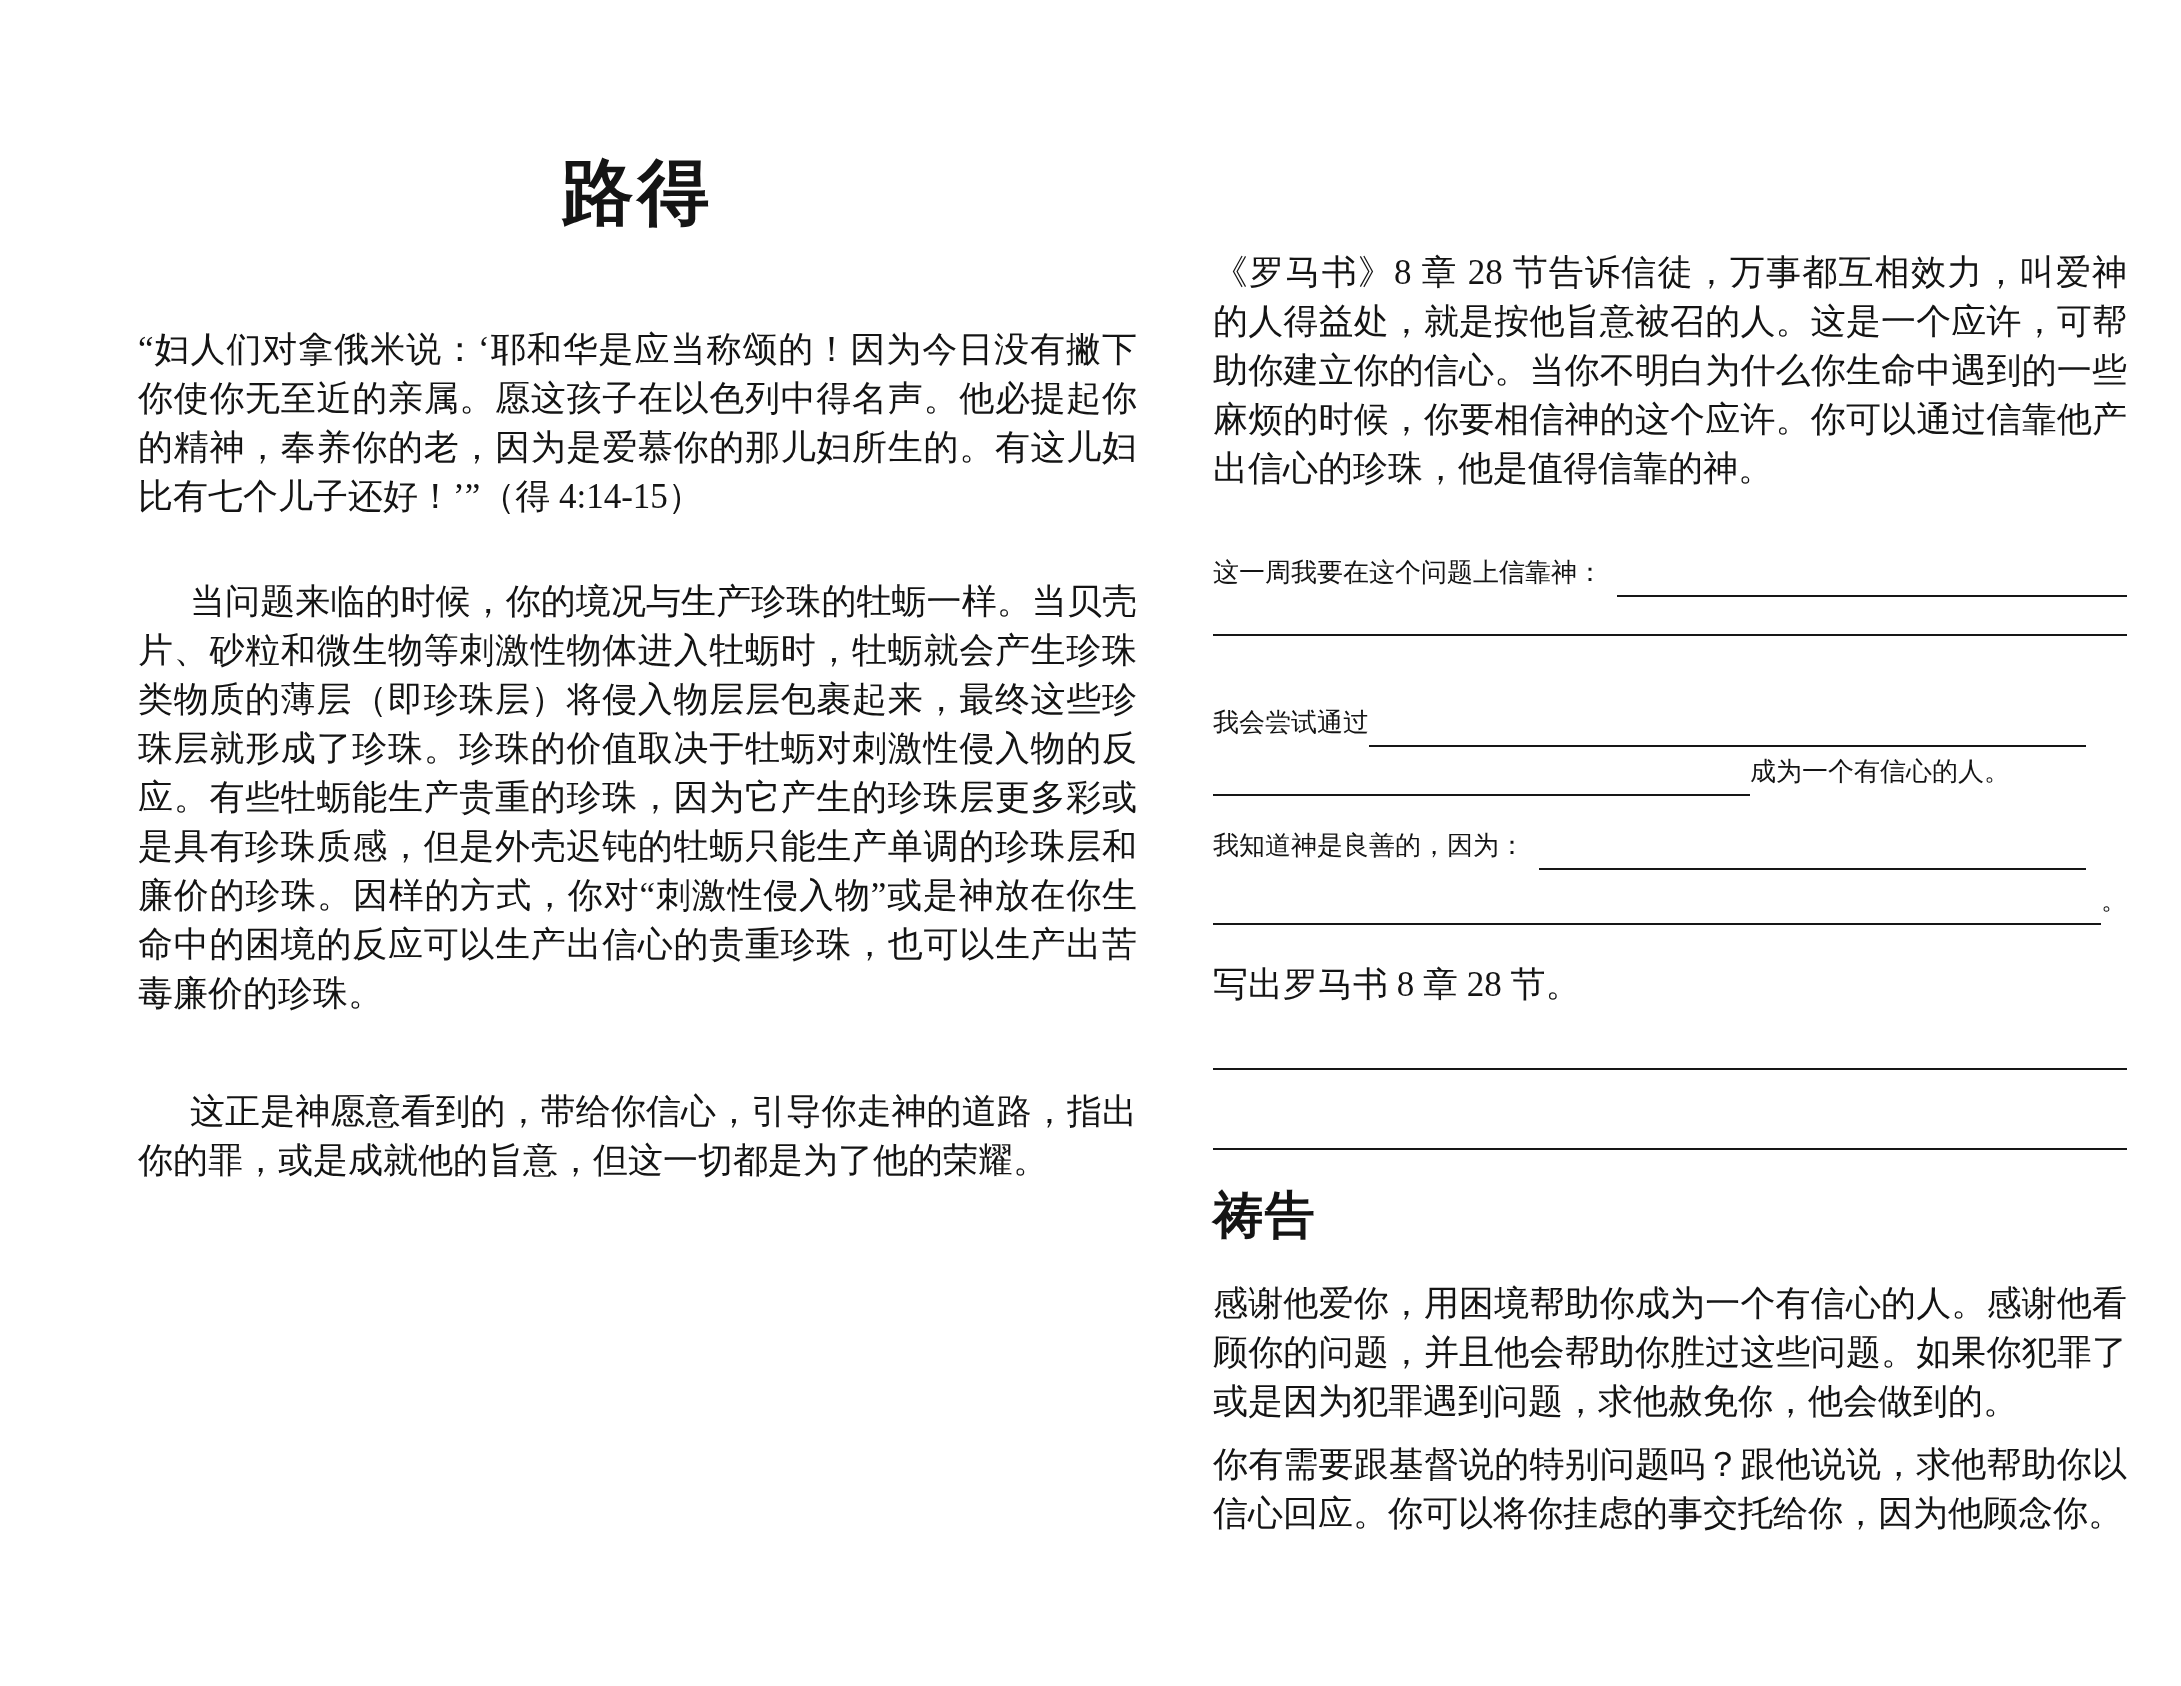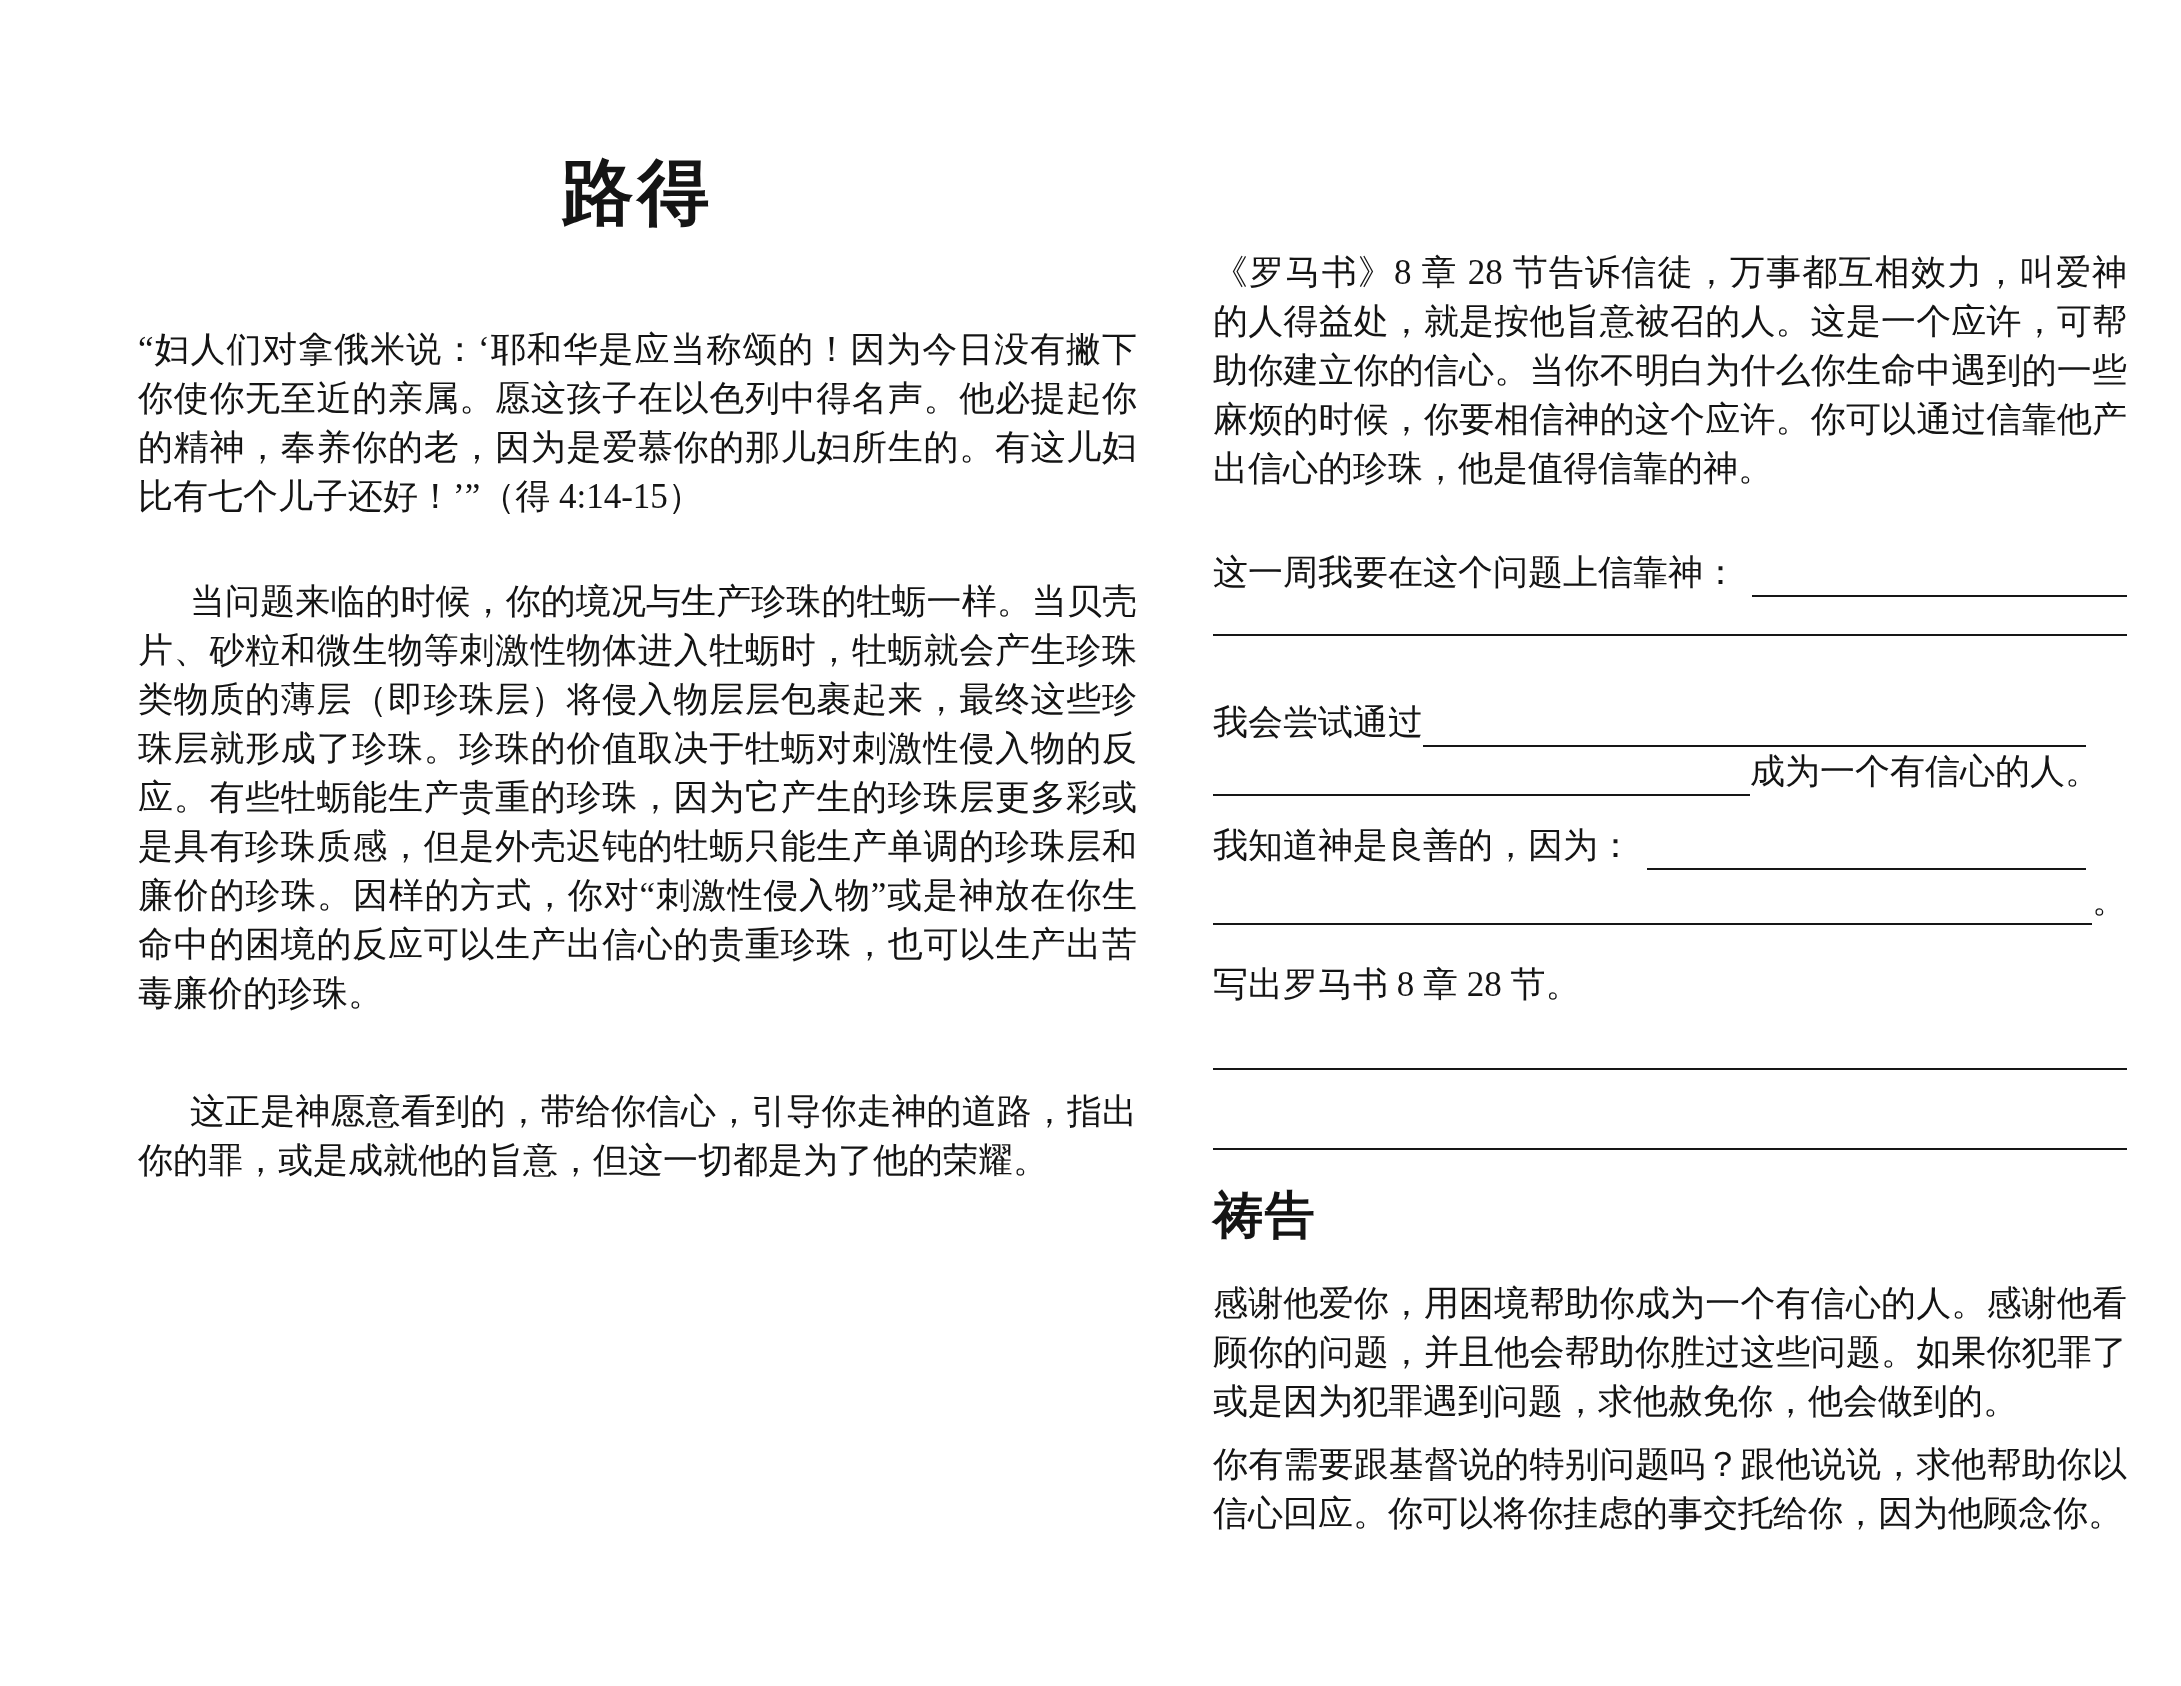--- a/index.html
+++ b/index.html
@@ -39,21 +39,21 @@
   h2.prayer-h {
     margin: 37px 0 0 0;
     font-size: 50px;
     line-height: 57px;
     font-weight: 700;
     letter-spacing: 1.8px;
   }
 
   
   .fill-row { display: flex; align-items: flex-end; height: 49px; }
-  .fill-row .txt { font-size: 35px; line-height: 49px; white-space: nowrap; }
+  .fill-row .txt { font-size: 26px; line-height: 49px; white-space: nowrap; }
   .blank { border-bottom: 2.8px solid #161616; height: 41px; display: inline-block; }
   .grow { flex: 1 1 auto; }
   .hr-line { border-bottom: 2.8px solid #161616; }
 
   
   .m-p1 { margin-top: 92px; }
   .m-p2 { margin-top: 42px; }
   .m-p3 { margin-top: 56px; }
   .m-p4 { margin-top: 69px; }
 

